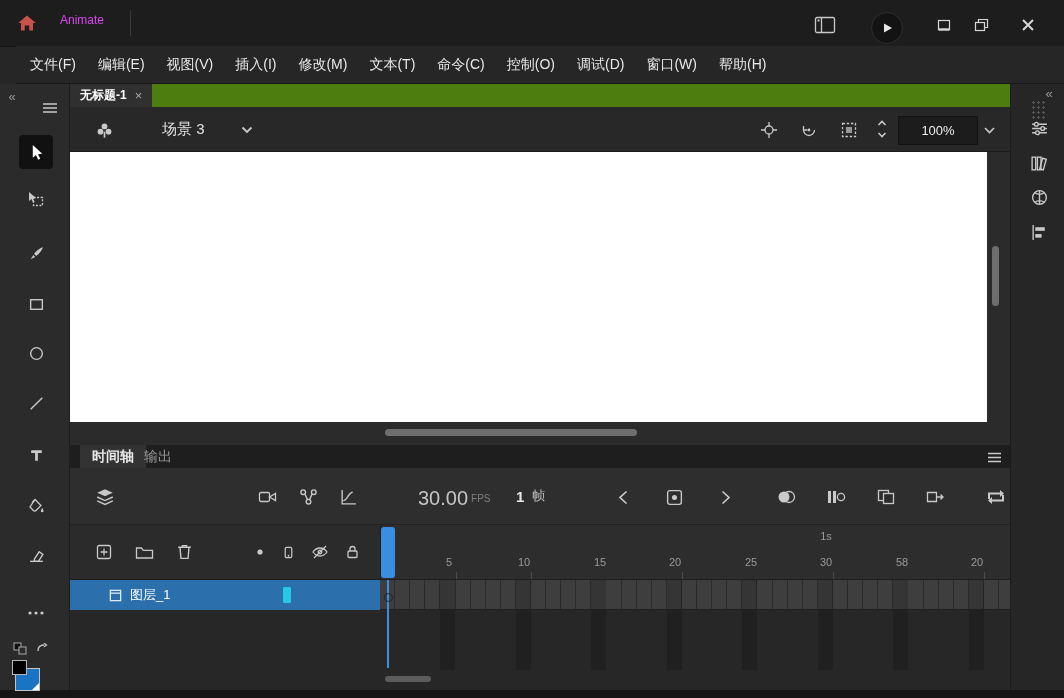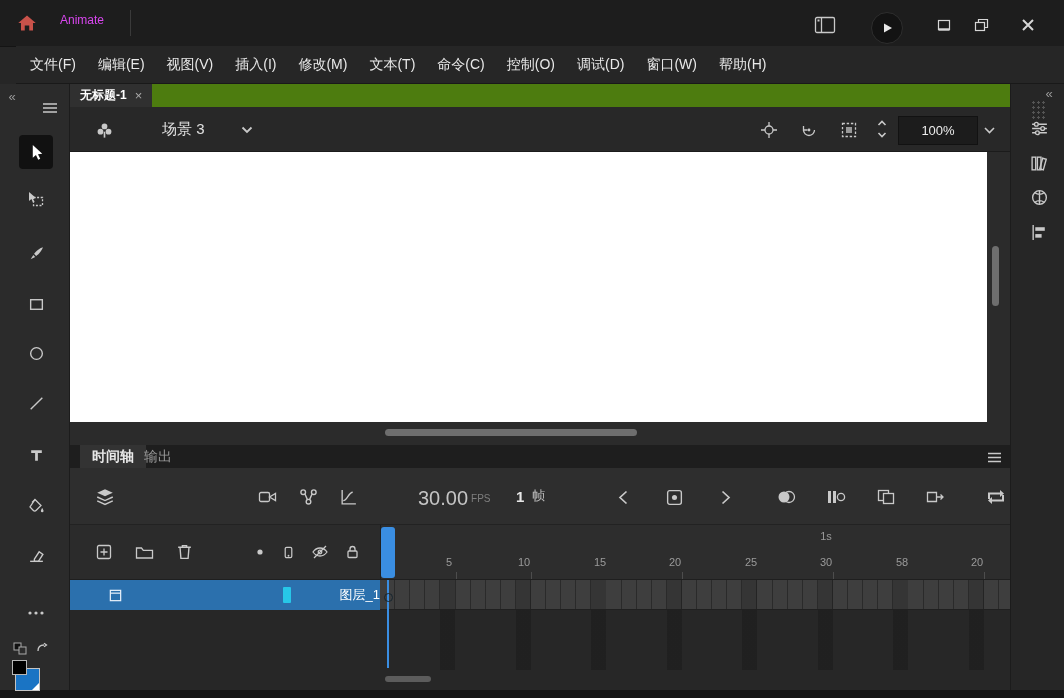--- a/index.html
+++ b/index.html
@@ -62,21 +62,21 @@
   .tlb{position:absolute;top:16px;width:26px;height:26px;}
   .layerhdr{position:absolute;left:0;top:80px;width:310px;height:55px;background:#2b2b2b;border-bottom:1px solid #1f1f1f;box-sizing:border-box;}
   .lh{position:absolute;top:15px;width:24px;height:24px;}
 
   .ruler{position:absolute;left:310px;top:80px;width:630px;height:55px;background:#2d2d2d;border-bottom:1px solid #1f1f1f;box-sizing:border-box;border-left:1px solid #1f1f1f;}
   .ruler-ticks{position:absolute;left:0;bottom:0;width:630px;height:7px;
        background:repeating-linear-gradient(90deg, transparent 0px, transparent 74.5px, #4d4d4d 74.5px, #4d4d4d 75.5px);}
   .rnum{position:absolute;top:31px;transform:translateX(-50%);font-size:11px;color:#9a9a9a;}
   .tsec{position:absolute;top:5px;transform:translateX(-50%);font-size:11px;color:#9a9a9a;}
 
-  .layer-row{position:absolute;left:0;top:135px;width:310px;height:30px;background:#2b70ad;display:flex;align-items:center;justify-content:space-between;}
+  .layer-row{position:absolute;left:0;top:135px;width:310px;height:30px;background:#2b70ad;display:flex;align-items:center;}
   .layer-name{font-size:13px;color:#fff;}
   .chip{position:absolute;left:213px;top:7px;width:8px;height:16px;background:#27c7e8;border-radius:1px;}
 
   .frames-row{position:absolute;left:310px;top:135px;width:630px;height:30px;background:#3e3e3e;
       background-image:
         repeating-linear-gradient(90deg, transparent 0px, transparent 60.4px, rgba(0,0,0,.15) 60.4px, rgba(0,0,0,.15) 75.5px),
         repeating-linear-gradient(90deg, transparent 0px, transparent 14.1px, rgba(0,0,0,.32) 14.1px, rgba(0,0,0,.32) 15.1px);
       border-bottom:1px solid #202020;box-sizing:border-box;}
   .frames-below{position:absolute;left:310px;top:165px;width:630px;height:60px;opacity:.35;
       background-image:repeating-linear-gradient(90deg, transparent 0px, transparent 60.4px, rgba(0,0,0,.5) 60.4px, rgba(0,0,0,.5) 75.5px);}

